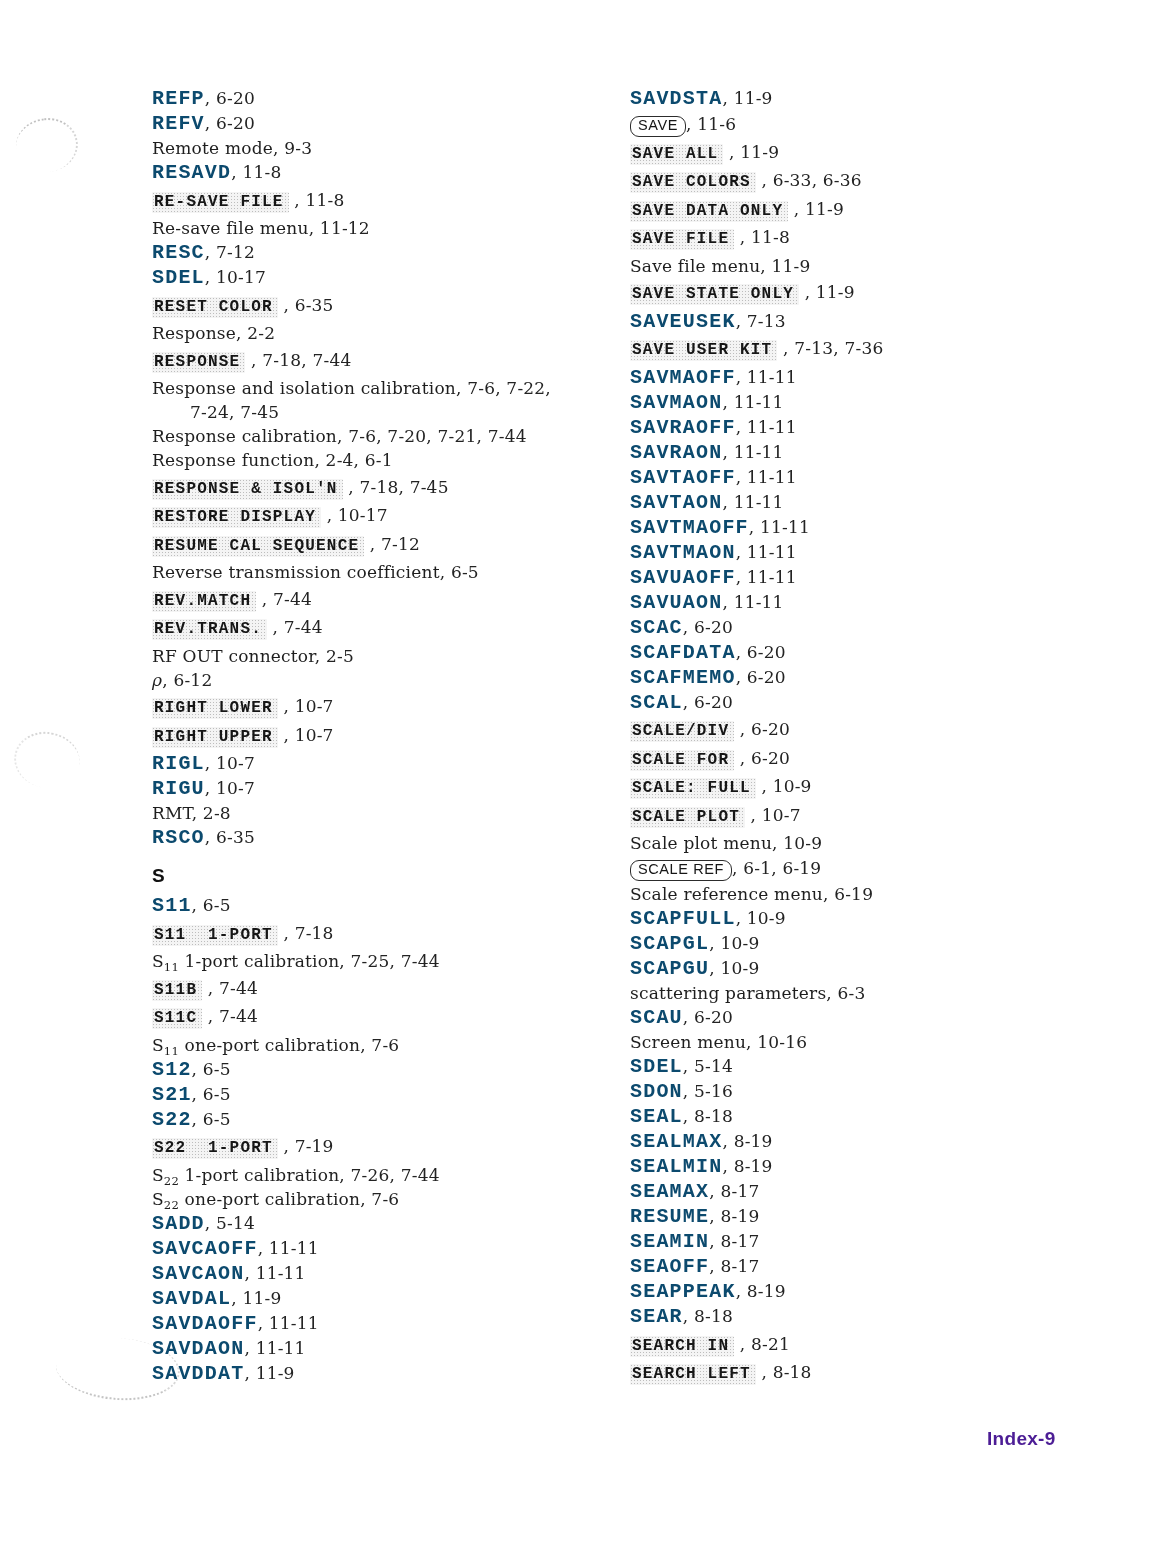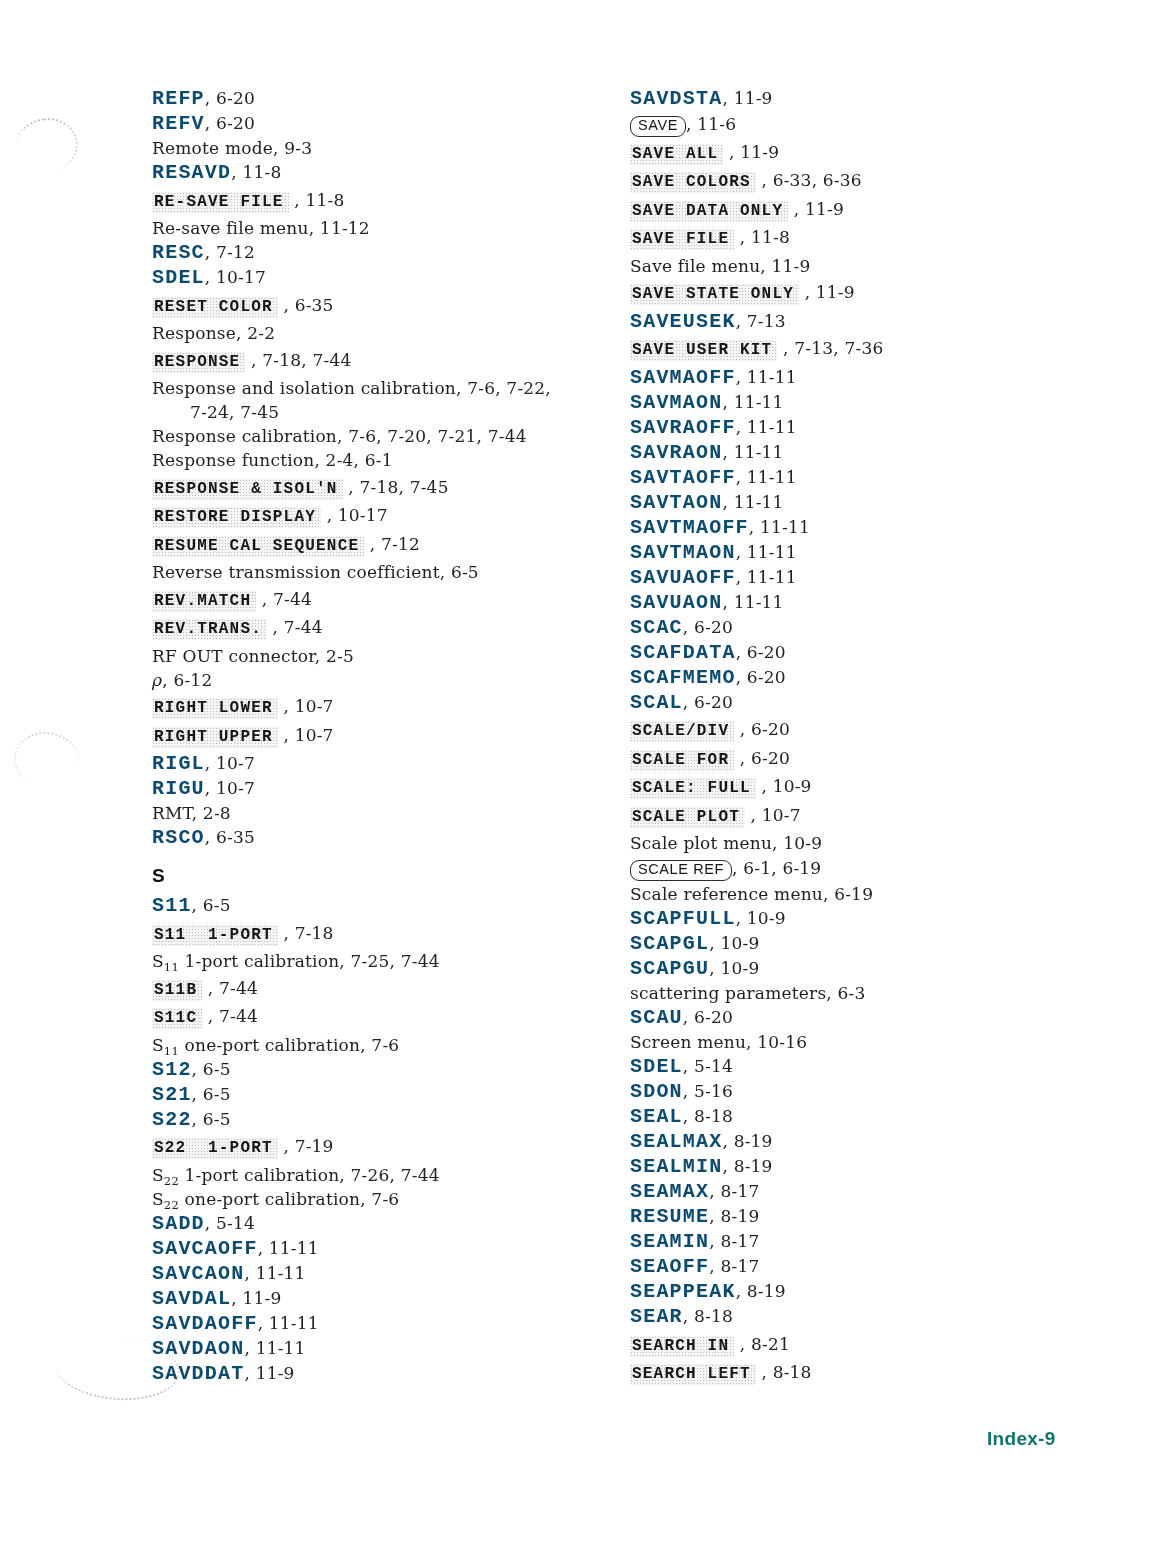--- a/index.html
+++ b/index.html
@@ -40,21 +40,21 @@
   .pages{color:#232323;}
   .sec-header{
     font-family:"Liberation Sans", sans-serif;font-weight:bold;
     font-size:19px;line-height:19px;color:#111;
     margin-top:16px;margin-bottom:8px;letter-spacing:0.5px;
   }
   sub{font-size:0.68em;line-height:0;}
   .footer{
     position:absolute;left:987px;top:1428px;
     font-family:"Liberation Sans", sans-serif;font-weight:bold;
-    font-size:19px;color:#0f766e;letter-spacing:0.3px;
+    font-size:19px;color:#4c1d95;letter-spacing:0.3px;
   }
   .artifact{position:absolute;border-radius:50%;pointer-events:none;}
   .artifact-1{left:16px;top:118px;width:60px;height:52px;
     border-top:2px dotted #8f8f8f;border-right:2px dotted #b5b5b5;
     opacity:0.55;transform:rotate(-6deg);}
   .artifact-2{left:14px;top:732px;width:64px;height:54px;
     border-top:2px dotted #9a9a9a;border-left:2px dotted #c0c0c0;
     opacity:0.4;transform:rotate(10deg);}
   .artifact-3{left:56px;top:1338px;width:122px;height:60px;
     border-bottom:2px dotted #8a8a8a;border-right:2px dotted #b0b0b0;

